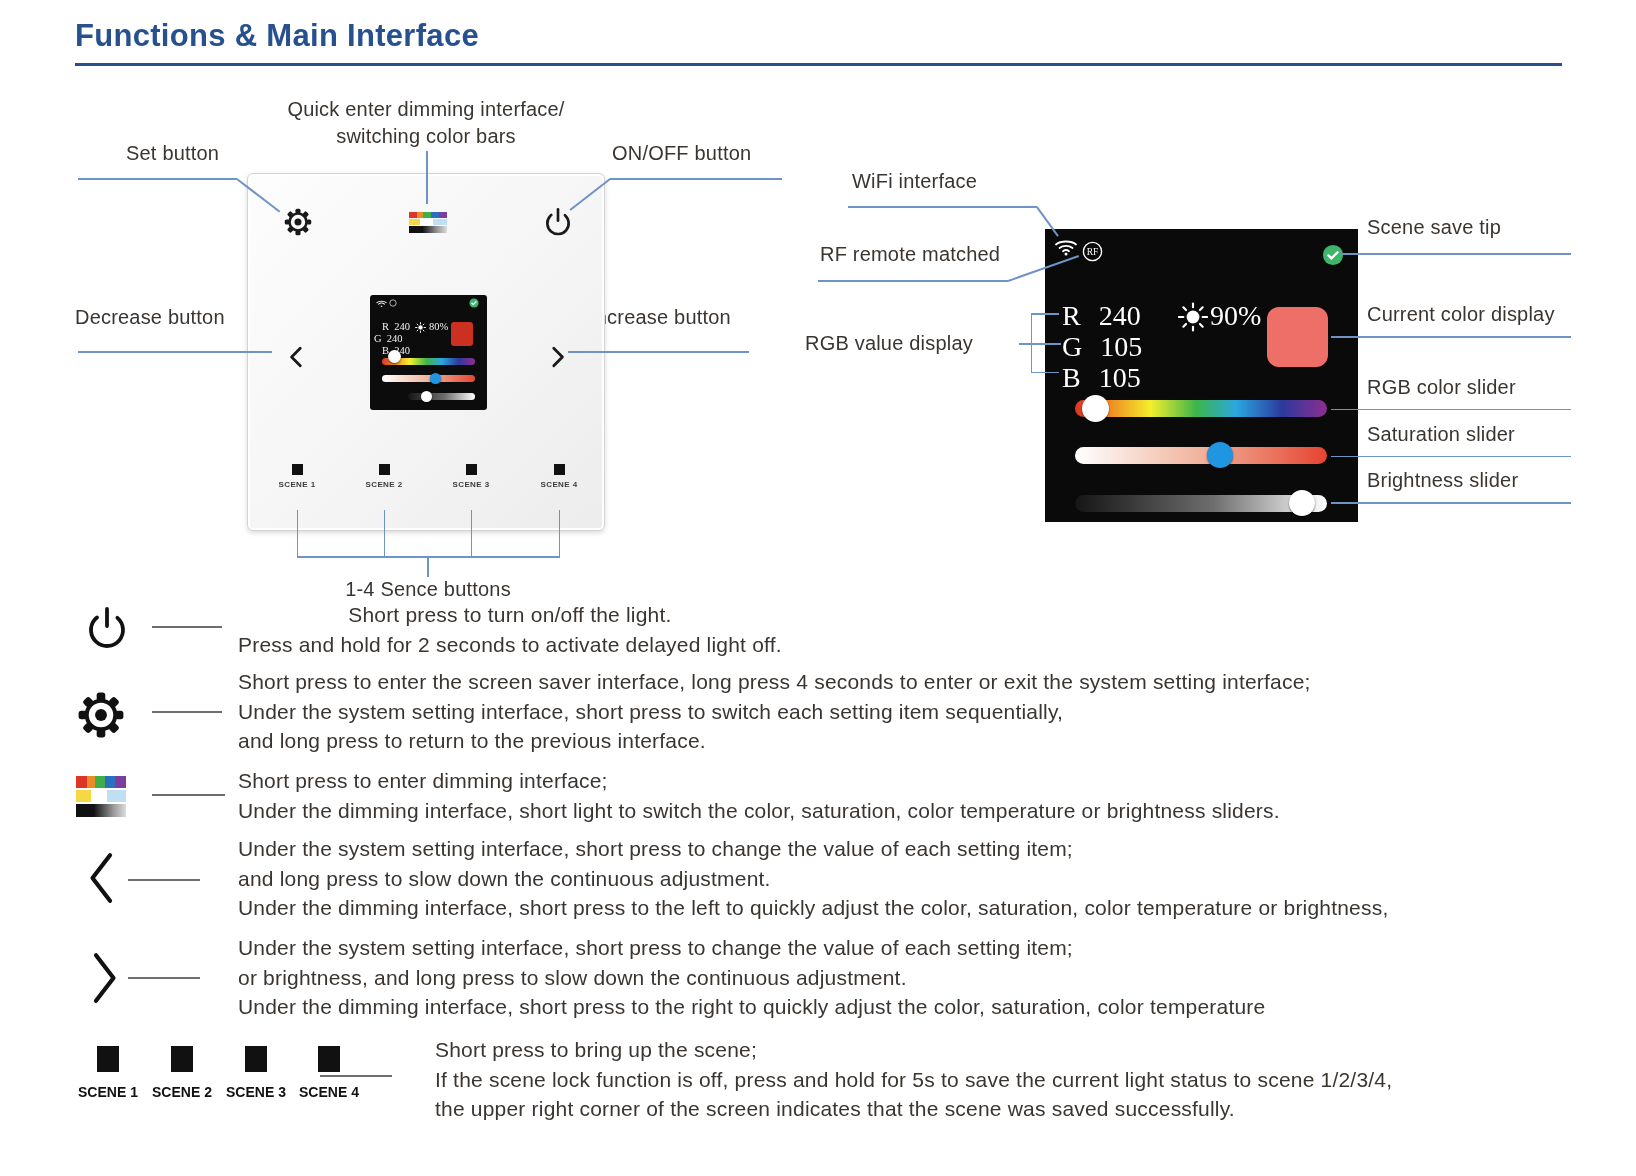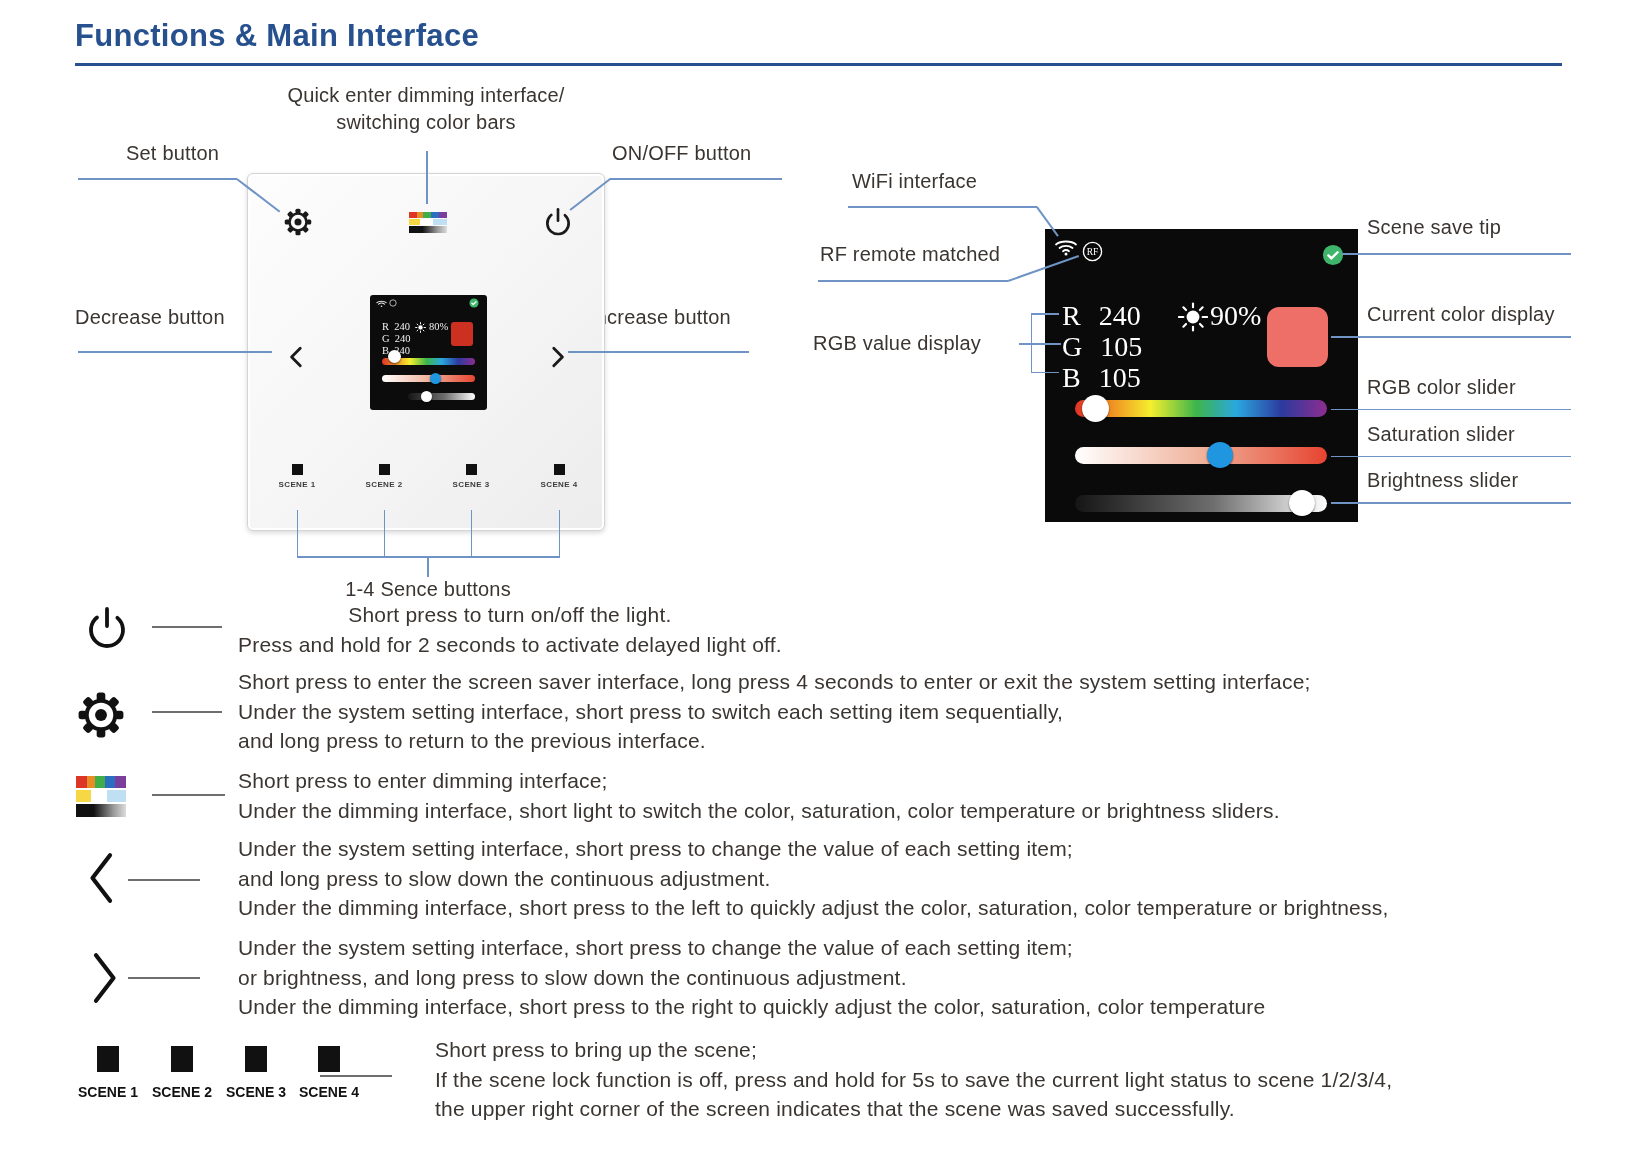--- a/index.html
+++ b/index.html
@@ -127,21 +127,21 @@
         </svg>
     </div>
     <div class="abs" style="left:99px;top:3px;">
       <svg width="10" height="10" viewBox="0 0 24 24">
           <circle cx="12" cy="12" r="11" fill="#3fb56c"></circle>
           <path d="M7 12.5 l3.2 3.2 L17 9" stroke="#fff" stroke-width="3" fill="none" stroke-linecap="round" stroke-linejoin="round"></path>
         </svg>
     </div>
 
     <div class="abs mini-txt" style="left:12px;top:26px;"><span>R</span>&nbsp;&nbsp;<span>240</span></div>
-    <div class="abs mini-txt" style="left:12px;top:38px;"><span>G</span>&nbsp;&nbsp;<span>240</span></div>
+    <div class="abs mini-txt" style="left:4px;top:38px;"><span>G</span>&nbsp;&nbsp;<span>240</span></div>
     <div class="abs mini-txt" style="left:12px;top:50px;"><span>B</span>&nbsp;&nbsp;<span>240</span></div>
 
     <div class="abs" style="left:45px;top:27px;">
       <svg width="11" height="11" viewBox="0 0 28 28">
         <circle cx="14" cy="14" r="5.5" fill="#fff"></circle>
         <g stroke="#fff" stroke-width="2.4" stroke-linecap="round">
           <line x1="14" y1="1.5" x2="14" y2="5"></line>
             <line x1="14" y1="23" x2="14" y2="26.5"></line>
           <line x1="1.5" y1="14" x2="5" y2="14"></line>
             <line x1="23" y1="14" x2="26.5" y2="14"></line>
@@ -172,21 +172,21 @@
   <div class="abs panel-scene-sq" style="left:553.5px;top:464px;z-index:2;"></div>
   <div class="abs panel-scene-lbl" style="left:267px;top:480px;z-index:2;">SCENE 1</div>
   <div class="abs panel-scene-lbl" style="left:354px;top:480px;z-index:2;">SCENE 2</div>
   <div class="abs panel-scene-lbl" style="left:441px;top:480px;z-index:2;">SCENE 3</div>
   <div class="abs panel-scene-lbl" style="left:529px;top:480px;z-index:2;">SCENE 4</div>
 
   <div class="abs lbl" style="left:126px;top:142px;">Set button</div>
   <div class="abs lline" style="left:78px;top:178px;width:159px;"></div>
   <div class="abs diag" style="left:237px;top:178px;width:54px;transform:rotate(37.5deg);"></div>
 
-  <div class="abs lbl lbl-c" style="left:275px;top:82px;width:302px;line-height:27px;">
+  <div class="abs lbl lbl-c" style="left:275px;top:96px;width:302px;line-height:27px;">
     <div>Quick enter dimming interface/</div>
     <div>switching color bars</div>
   </div>
   <div class="abs lline-v" style="left:426px;top:151px;height:53px;"></div>
 
   <div class="abs lbl" style="left:612px;top:142px;">ON/OFF button</div>
   <div class="abs lline" style="left:610px;top:178px;width:172px;"></div>
   <div class="abs diag" style="left:570px;top:209px;width:51px;transform:rotate(-37.8deg);"></div>
 
   <div class="abs lbl" style="left:75px;top:306px;">Decrease button</div>
@@ -259,21 +259,21 @@
   <div class="abs knob" style="left:1289px;top:490px;width:26px;height:26px;background:#fff;z-index:3;"></div>
 
   <div class="abs lbl" style="left:852px;top:170px;">WiFi interface</div>
   <div class="abs lline" style="left:848px;top:206px;width:189px;"></div>
   <div class="abs diag" style="left:1037px;top:206px;width:36px;transform:rotate(54deg);"></div>
 
   <div class="abs lbl" style="left:820px;top:243px;">RF remote matched</div>
   <div class="abs lline" style="left:818px;top:280px;width:190px;"></div>
   <div class="abs diag" style="left:1008px;top:280px;width:75px;transform:rotate(-19.5deg);"></div>
 
-  <div class="abs lbl" style="left:805px;top:332px;margin-left:8px;">RGB value display</div>
+  <div class="abs lbl" style="left:805px;top:332px;">RGB value display</div>
   <div class="abs lline" style="left:1019px;top:343px;width:12px;"></div>
   <div class="abs lline-v" style="left:1030.5px;top:313px;height:60px;"></div>
   <div class="abs lline" style="left:1031px;top:313px;width:28px;"></div>
   <div class="abs lline" style="left:1031px;top:343px;width:30px;"></div>
   <div class="abs lline" style="left:1031px;top:371.5px;width:28px;"></div>
 
   <div class="abs lbl" style="left:1367px;top:216px;">Scene save tip</div>
   <div class="abs lline" style="left:1342px;top:253px;width:229px;"></div>
 
   <div class="abs lbl" style="left:1367px;top:303px;">Current color display</div>

